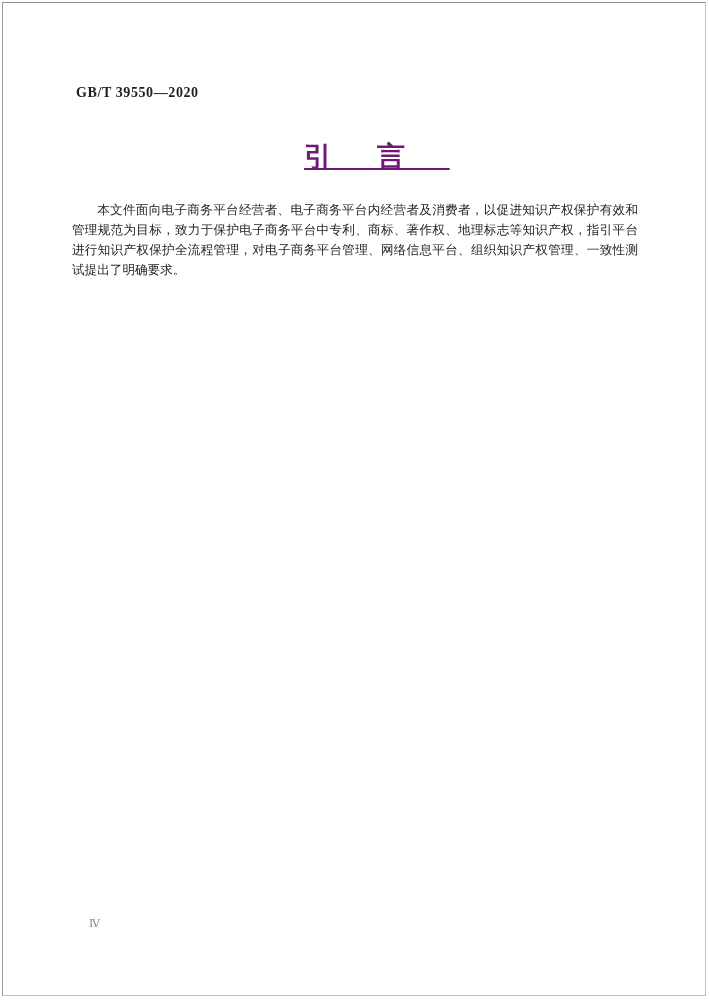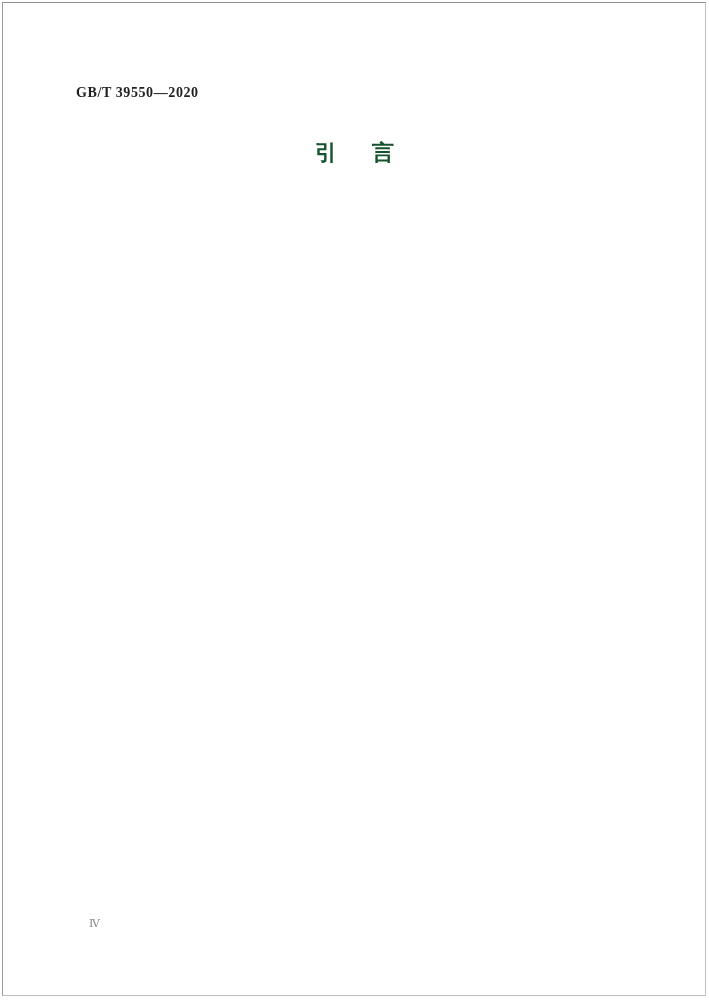--- a/index.html
+++ b/index.html
@@ -40,25 +40,26 @@
     white-space: nowrap;
   }
   .doc-title {
     position: absolute;
     left: 0;
     right: 0;
     top: 138px;
     text-align: center;
     font-family: "Liberation Sans", "DejaVu Sans", sans-serif;
     font-weight: bold;
-    font-size: 22px;
-    color: #14532d;
+    font-size: 28px;
+    color: #701a75;
     letter-spacing: 1.6em;
     padding-left: 1.6em; 
     white-space: nowrap;
+    text-decoration: underline;
   }
   .body-text {
     position: absolute;
     left: 72px;
     top: 200px;
     width: 566px;
     font-size: 12.6px;
     line-height: 20px;
     text-align: justify;
     text-justify: inter-ideograph;
@@ -82,16 +83,17 @@
 <body>
 
 <div class="page">
   <div class="page-border"></div>
 
   <div class="standard-code">GB/T 39550—2020</div>
 
   <div class="doc-title">引言</div>
 
   <div class="body-text">
+    <p>本文件面向电子商务平台经营者、电子商务平台内经营者及消费者，以促进知识产权保护有效和管理规范为目标，致力于保护电子商务平台中专利、商标、著作权、地理标志等知识产权，指引平台进行知识产权保护全流程管理，对电子商务平台管理、网络信息平台、组织知识产权管理、一致性测试提出了明确要求。</p>
   </div>
 
   <div class="page-number">Ⅳ</div>
 </div>
 
 </body></html>

